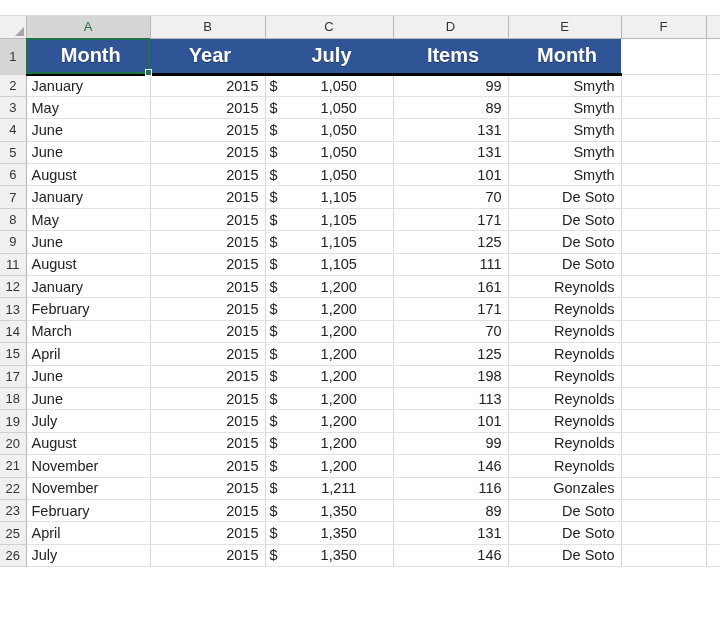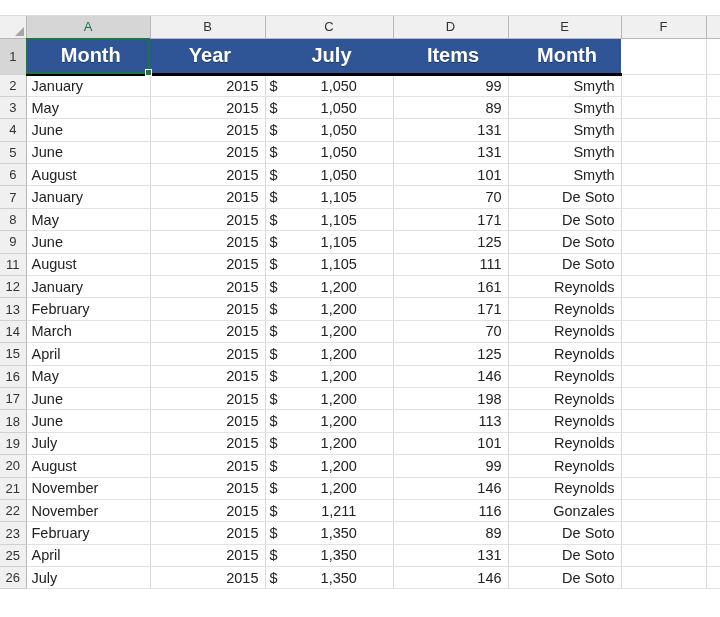--- a/index.html
+++ b/index.html
@@ -350,31 +350,20 @@
           <td class="cell left">April</td>
           <td class="cell right">2015</td>
           <td class="cell sym">$</td>
           <td class="cell num">1,200</td>
           <td class="cell right">125</td>
           <td class="cell right">Reynolds</td>
           <td class="cell blank"></td>
           <td class="cell blank"></td>
         </tr>
         <tr class="datarow">
-          <td class="rownum">16</td>
-          <td class="cell left">May</td>
-          <td class="cell right">2015</td>
-          <td class="cell sym">$</td>
-          <td class="cell num">1,200</td>
-          <td class="cell right">146</td>
-          <td class="cell right">Reynolds</td>
-          <td class="cell blank"></td>
-          <td class="cell blank"></td>
-        </tr>
-        <tr class="datarow">
           <td class="rownum">17</td>
           <td class="cell left">June</td>
           <td class="cell right">2015</td>
           <td class="cell sym">$</td>
           <td class="cell num">1,200</td>
           <td class="cell right">198</td>
           <td class="cell right">Reynolds</td>
           <td class="cell blank"></td>
           <td class="cell blank"></td>
         </tr>

